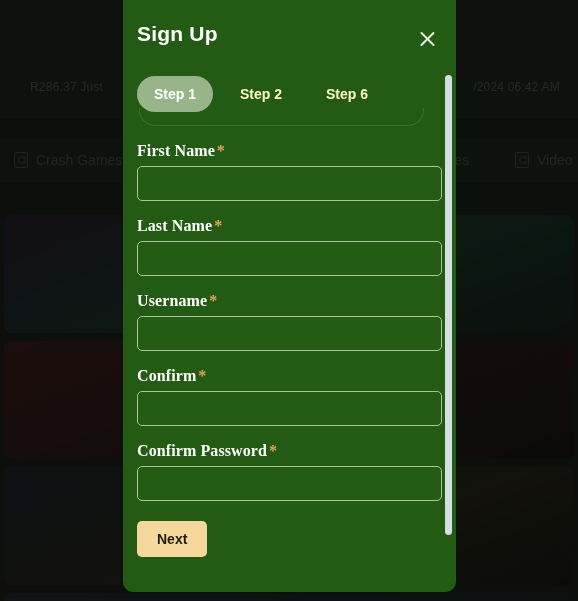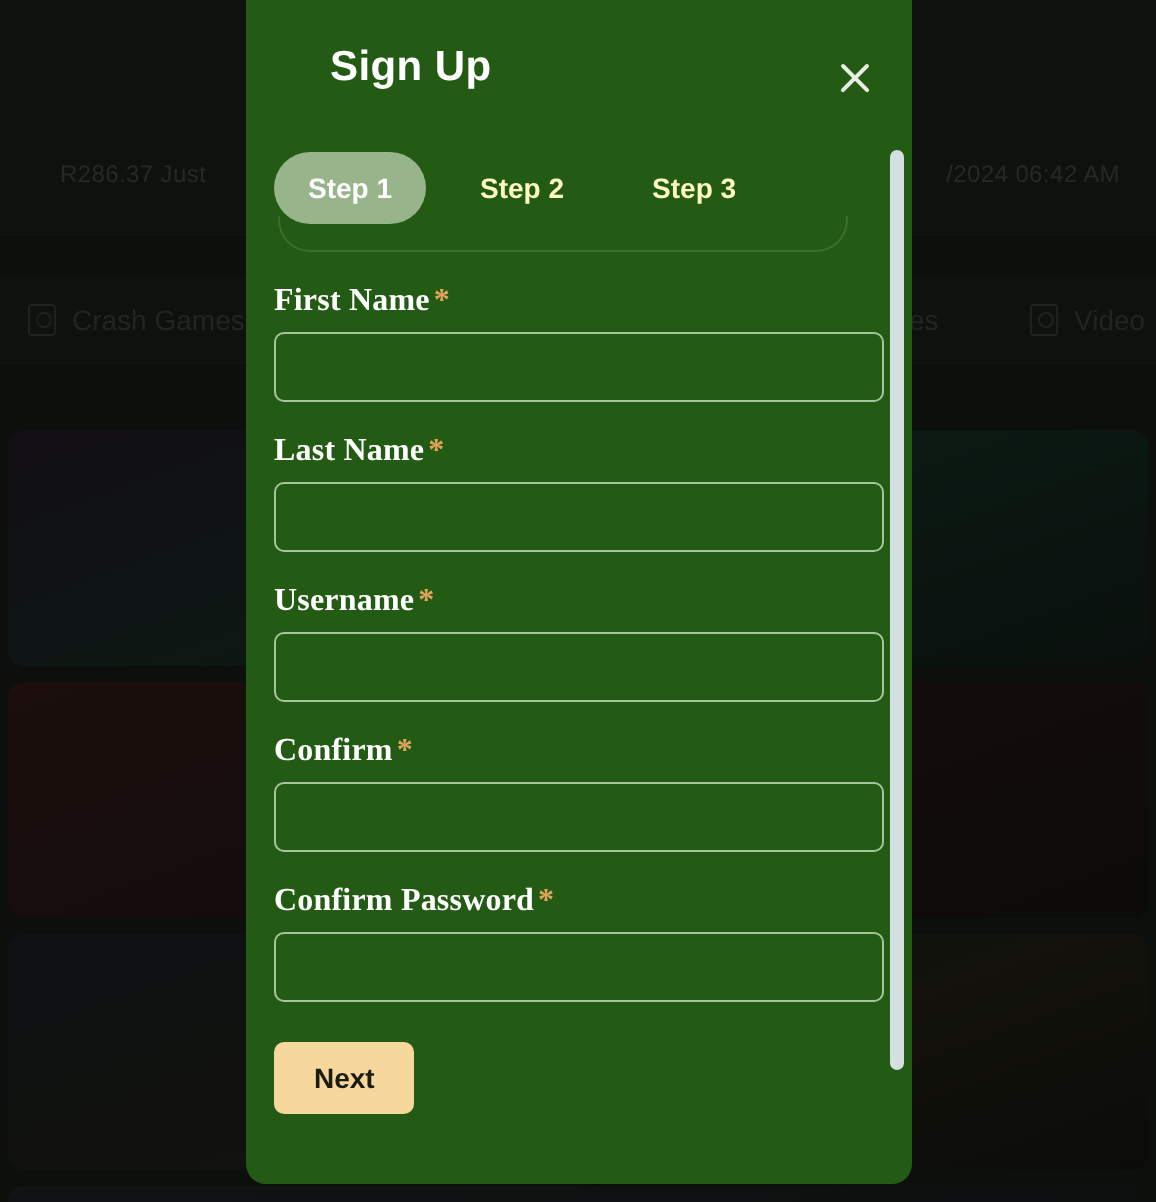--- a/index.html
+++ b/index.html
@@ -138,21 +138,20 @@
     height: 592px;
     background: #245b14;
     border-radius: 0 0 10px 10px;
     overflow: hidden;
   }
 
   .modal-header {
     position: relative;
     height: 70px;
     padding: 22px 36px 0 14px;
-    margin-left: 28px;
   }
   #modal-title {
     font-size: 21px;
     font-weight: bold;
     color: #ffffff;
     letter-spacing: .2px;
   }
   #close-button {
     position: absolute;
     right: 14px;
@@ -332,21 +331,21 @@
 
     <div class="modal-header">
       <div id="modal-title">Sign Up</div>
       <button id="close-button" aria-label="close-icon"></button>
     </div>
 
     <div class="steps-wrap">
       <div class="steps-row">
         <div class="step active">Step 1</div>
         <div class="step">Step 2</div>
-        <div class="step">Step 3</div>
+        <div class="step">Step 6</div>
       </div>
       <div class="steps-underline"></div>
     </div>
 
     <div class="form-area">
 
       <div class="field">
         <label class="field-label">
           <span>First Name</span><span class="req">*</span>
         </label>

